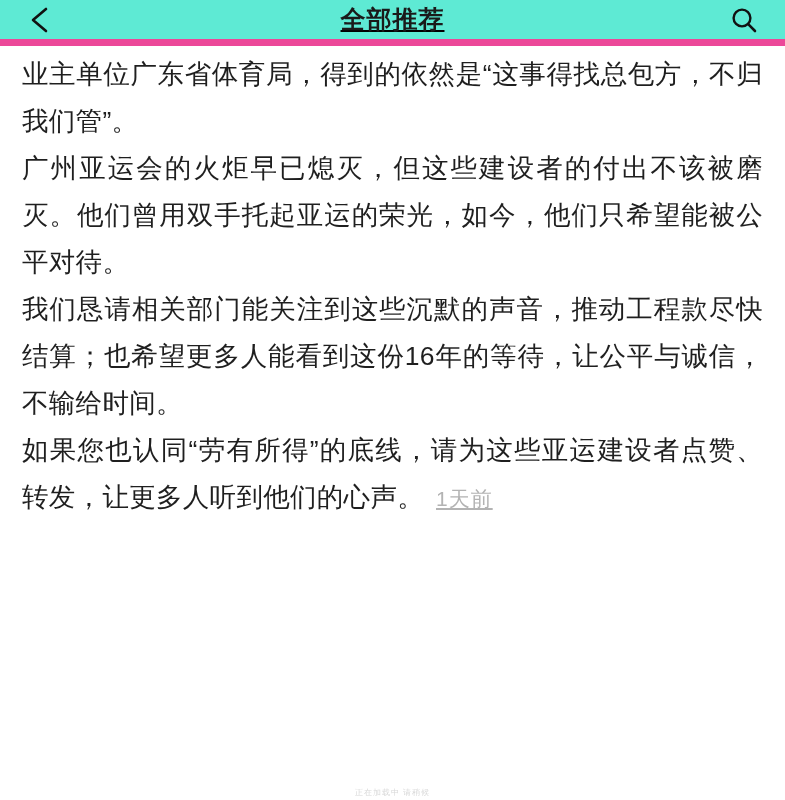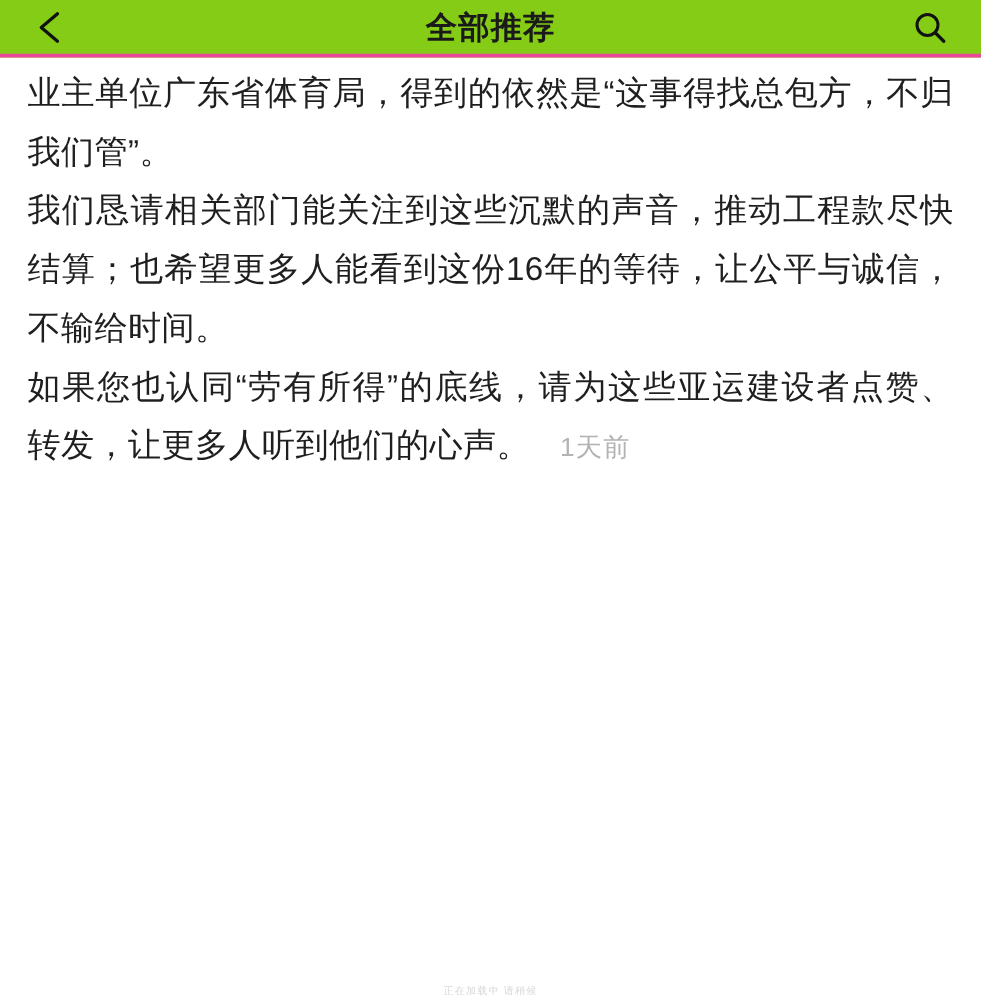--- a/index.html
+++ b/index.html
@@ -12,26 +12,27 @@
     height: 800px;
     font-family: "Liberation Sans", sans-serif;
     overflow: hidden;
     position: relative;
   }
 
   
   .header {
     position: relative;
     height: 46px;
-    background: #84cc16;
+    background: #5eead4;
     display: flex;
     align-items: center;
     justify-content: center;
-    border-bottom: 3px solid #ec4899;
+    border-bottom: 7px solid #ec4899;
     box-sizing: border-box;
+    text-decoration: underline;
   }
   .header-title {
     font-size: 25px;
     font-weight: bold;
     color: #1a1a1a;
     letter-spacing: 1px;
   }
   .back-btn {
     position: absolute;
     left: 26px;
@@ -70,23 +71,24 @@
     text-align: justify;
     word-break: break-all;
   }
   
   .para-clipped {
     margin-top: -42px;
   }
   .timestamp {
     font-size: 21px;
     color: #b3b3b3;
-    margin-left: 24px;
+    margin-left: 12px;
     letter-spacing: 1px;
     white-space: nowrap;
+    text-decoration: underline;
   }
   .last-para-wrap {
     display: block;
   }
 
   
   .watermark {
     position: absolute;
     bottom: 2px;
     left: 0;
@@ -110,16 +112,17 @@
   <div class="search-btn">
     <svg width="30" height="30" viewBox="0 0 30 30">
       <circle cx="13" cy="13" r="8.4" fill="none" stroke="#111111" stroke-width="2.4"></circle>
       <line x1="19.2" y1="19.2" x2="26" y2="26" stroke="#111111" stroke-width="2.6" stroke-linecap="round"></line>
     </svg>
   </div>
 </div>
 
 <div class="article">
   <p class="para para-clipped">根据合同，我方都做到了如期验收合格项目……不该没钱”；找业主单位广东省体育局，得到的依然是“这事得找总包方，不归我们管”。</p>
+  <p class="para">广州亚运会的火炬早已熄灭，但这些建设者的付出不该被磨灭。他们曾用双手托起亚运的荣光，如今，他们只希望能被公平对待。</p>
   <p class="para">我们恳请相关部门能关注到这些沉默的声音，推动工程款尽快结算；也希望更多人能看到这份16年的等待，让公平与诚信，不输给时间。</p>
   <p class="para last-para-wrap"><span>如果您也认同“劳有所得”的底线，请为这些亚运建设者点赞、转发，让更多人听到他们的心声。</span><span class="timestamp">1天前</span></p>
   <div class="watermark">正在加载中 请稍候</div>
 </div>
 
 </body></html>

